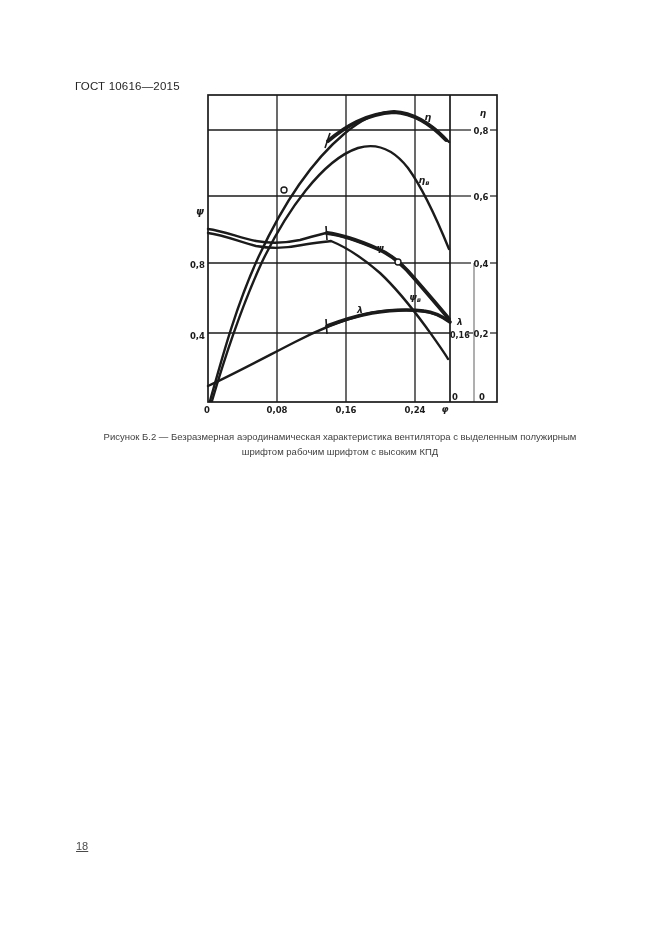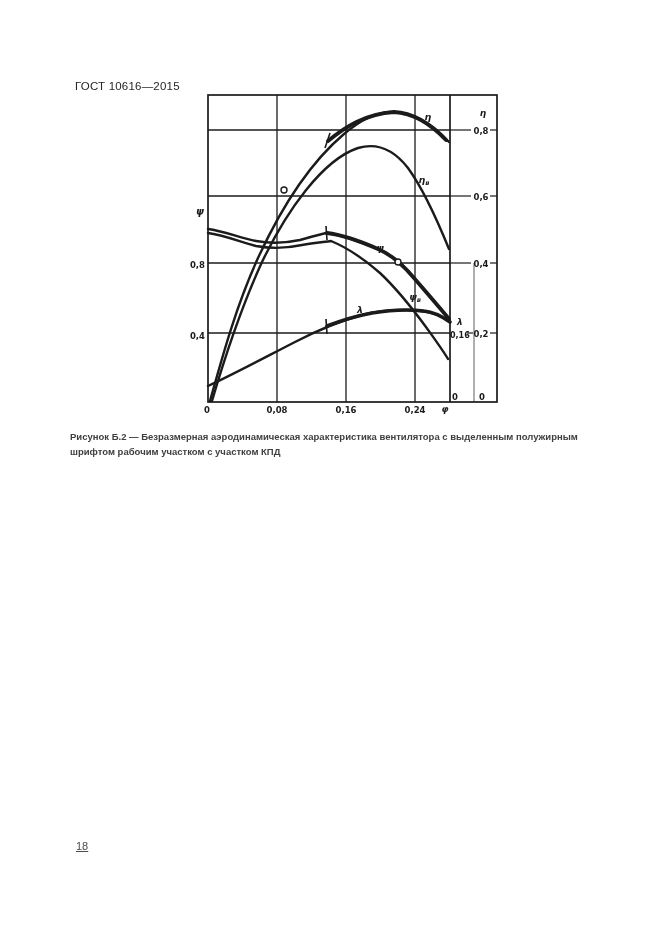--- a/index.html
+++ b/index.html
@@ -3,22 +3,22 @@
 <meta charset="utf-8">
 <style>
   html,body{margin:0;padding:0;background:#888;}
   .page{position:relative;width:661px;height:935px;background:#ffffff;overflow:hidden;
         font-family:"Liberation Sans",sans-serif;color:#222;}
   .doc-header{position:absolute;left:75px;top:62px;font-size:11.5px;font-weight:normal;
         letter-spacing:.2px;color:#262626;margin-top:18px;}
   .chart-wrap{position:absolute;left:190px;top:88px;width:320px;height:332px;}
   .chart-wrap svg{width:320px;height:332px;display:block;}
   svg text{font-family:"DejaVu Sans","Liberation Sans",sans-serif;fill:#1b1b1b;}
-  .caption{position:absolute;left:70px;top:429px;width:540px;
-        font-size:9.5px;line-height:15px;color:#3f3f3f;font-weight:bold;}
+  .caption{position:absolute;left:70px;top:429px;width:540px;text-align:center;
+        font-size:9.5px;line-height:15px;color:#3f3f3f;}
   .page-number{position:absolute;left:76px;top:840px;font-size:11px;color:#4a4a4a;text-decoration:underline;}
 </style>
 </head>
 <body>
 
 <div class="page">
 
   <div class="doc-header">ГОСТ 10616—2015</div>
 
   <div class="chart-wrap">
@@ -74,18 +74,18 @@
         <text x="428" y="120" font-size="9.5" text-anchor="middle" font-weight="bold" font-style="italic">η</text>
         <text x="424" y="183" font-size="9.5" text-anchor="middle" font-weight="bold" font-style="italic"><tspan>η</tspan><tspan font-size="6.6499999999999995" dy="2">в</tspan></text>
         <text x="380" y="251" font-size="9.5" text-anchor="middle" font-weight="bold" font-style="italic">ψ</text>
         <text x="415" y="300" font-size="9.5" text-anchor="middle" font-weight="bold" font-style="italic"><tspan>ψ</tspan><tspan font-size="6.6499999999999995" dy="2">в</tspan></text>
         <text x="360" y="313" font-size="9.5" text-anchor="middle" font-weight="bold" font-style="italic">λ</text>
       </svg>
   </div>
 
   <div class="caption">
     <span>Рисунок Б.2 — Безразмерная аэродинамическая характеристика вентилятора с выделенным полужирным</span><br>
-    <span>шрифтом рабочим участком с участком КПД</span>
+    <span>шрифтом рабочим шрифтом с высоким КПД</span>
   </div>
 
   <div class="page-number">18</div>
 
 </div>
 
 </body></html>

